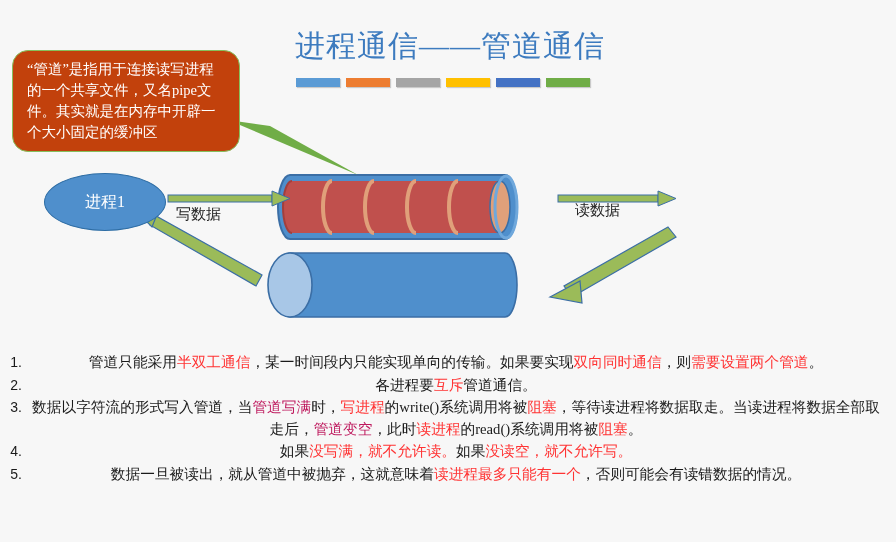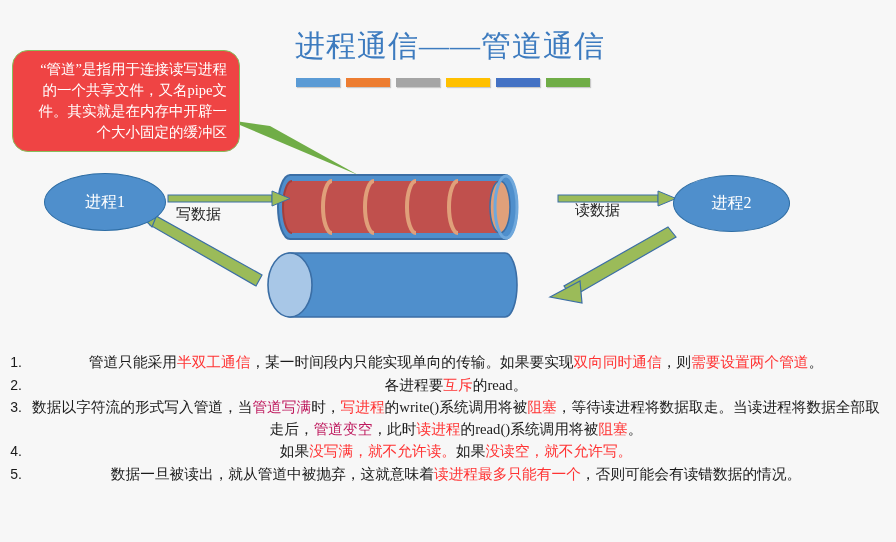--- a/index.html
+++ b/index.html
@@ -47,29 +47,29 @@
     box-shadow: 1px 1px 1px rgba(0,0,0,0.18);
   }
 
   
   .callout {
     position: absolute;
     left: 12px;
     top: 50px;
     width: 228px;
     height: 102px;
-    background: #ef4444;
+    background: #c2410c;
     border: 1.5px solid #86bf5c;
     border-radius: 16px;
     box-sizing: border-box;
     padding: 8px 12px 6px 14px;
     color: #ffffff;
     font-size: 14.5px;
     line-height: 21px;
-    text-align: right;
+    text-align: left;
     font-family: "Liberation Serif", "DejaVu Serif", serif;
     z-index: 5;
   }
   .callout-tail {
     position: absolute;
     left: 228px;
     top: 120px;
     width: 130px;
     height: 60px;
     z-index: 4;
@@ -209,36 +209,33 @@
 
       <g>
         <polygon points="668,72 676,82 572,142 564,131" fill="#9bbb59" stroke="#3b6ea5" stroke-width="1.2"></polygon>
         <polygon points="550,142 580,126 582,148" fill="#9bbb59" stroke="#3b6ea5" stroke-width="1.2"></polygon>
       </g>
     </svg>
 
     <div class="ellipse p1">
       <span>进程1</span>
     </div>
-    <div class="ellipse p2">
-      <span>进程2</span>
-    </div>
 
     <div class="arrow-label write">写数据</div>
     <div class="arrow-label read">读数据</div>
   </div>
 
   <div class="bullets" id="bullets">
       <div class="bullet-row">
         <div class="bullet-num">1.</div>
         <div class="bullet-text"><span>管道只能采用</span><span class="hl">半双工通信</span><span>，某一时间段内只能实现单向的传输。如果要实现</span><span class="hl">双向同时通信</span><span>，则</span><span class="hl">需要设置两个管道</span><span>。</span></div>
       </div>
       <div class="bullet-row">
         <div class="bullet-num">2.</div>
-        <div class="bullet-text"><span>各进程要</span><span class="hl">互斥</span><span>的read。</span></div>
+        <div class="bullet-text"><span>各进程要</span><span class="hl">互斥</span><span>管道通信。</span></div>
       </div>
       <div class="bullet-row">
         <div class="bullet-num">3.</div>
         <div class="bullet-text"><span>数据以字符流的形式写入管道，当</span><span class="hl-orange">管道写满</span><span>时，</span><span class="hl">写进程</span><span>的write()系统调用将被</span><span class="hl">阻塞</span><span>，等待读进程将数据取走。当读进程将数据全部取走后，</span><span class="hl-orange">管道变空</span><span>，此时</span><span class="hl">读进程</span><span>的read()系统调用将被</span><span class="hl">阻塞</span><span>。</span></div>
       </div>
       <div class="bullet-row">
         <div class="bullet-num">4.</div>
         <div class="bullet-text"><span>如果</span><span class="hl">没写满，就不允许读。</span><span>如果</span><span class="hl">没读空，就不允许写。</span></div>
       </div>
       <div class="bullet-row">

